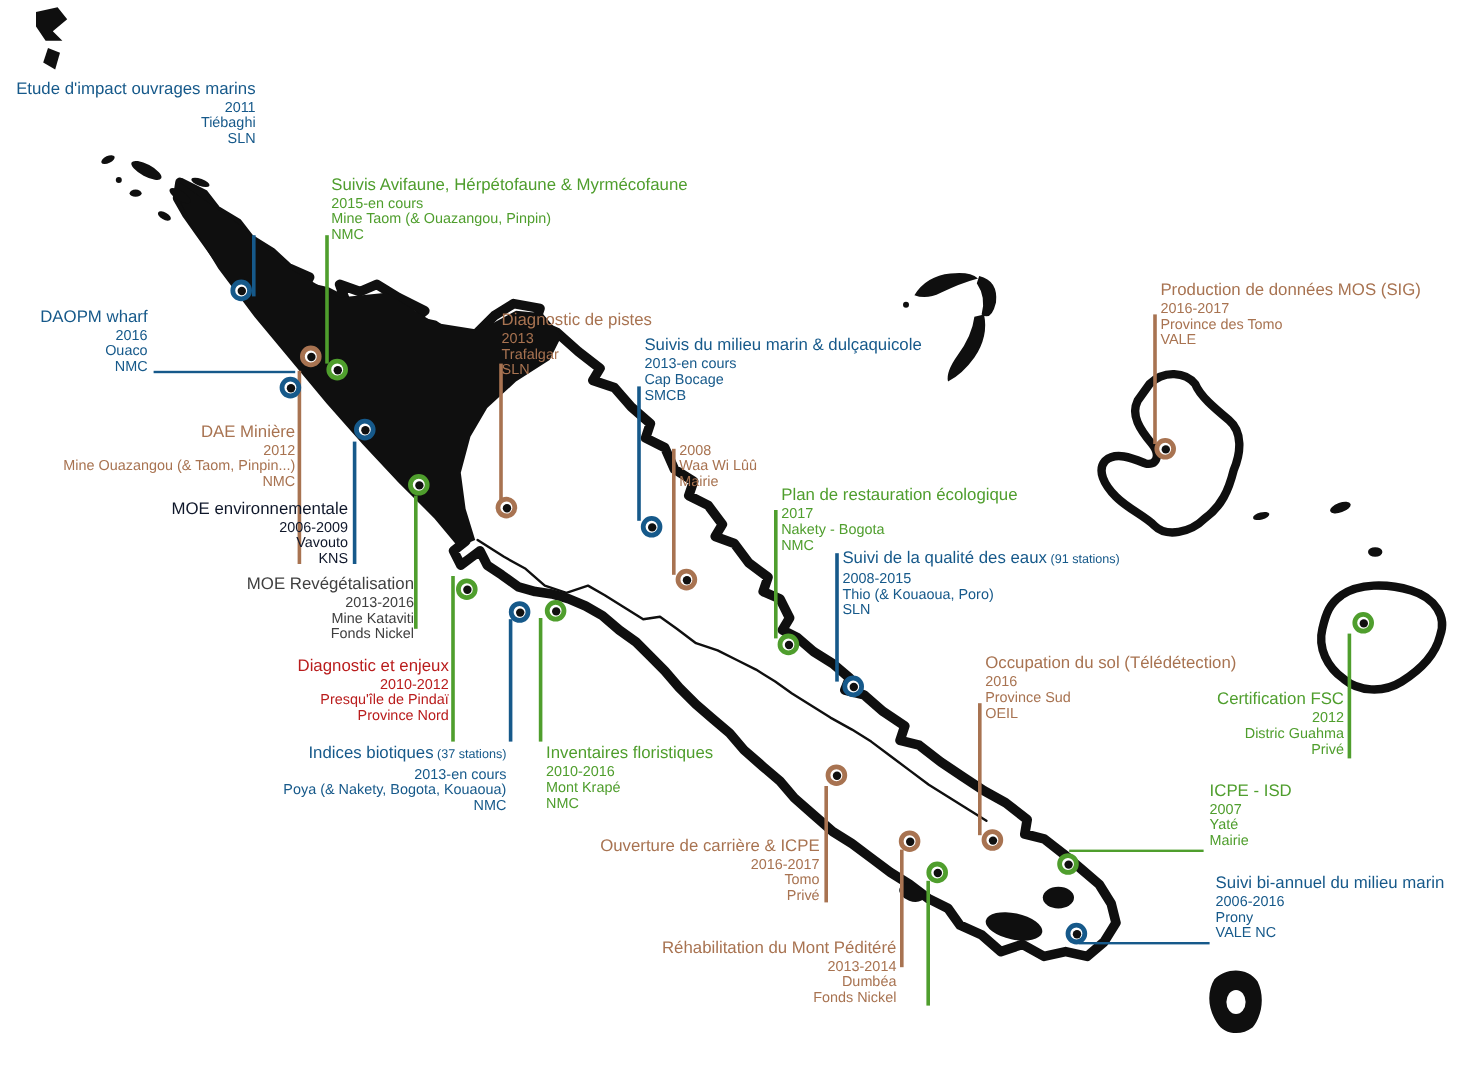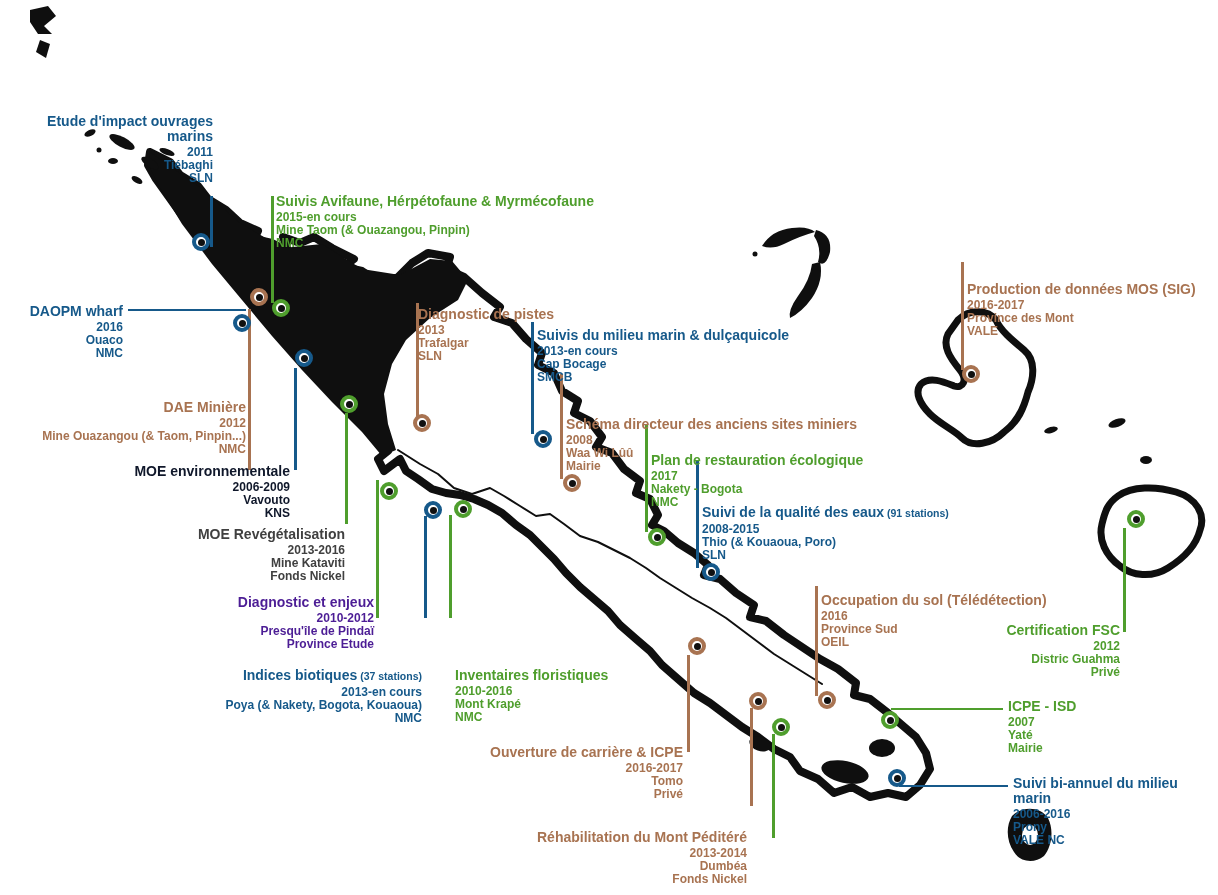--- a/index.html
+++ b/index.html
@@ -9,21 +9,21 @@
   }
   #map-svg{position:absolute;left:0;top:0;z-index:1;}
   #annotation-layer{position:absolute;left:0;top:0;width:1218px;height:895px;z-index:2;}
   .conn{position:absolute;z-index:2;}
   .marker{
     position:absolute;z-index:3;width:10px;height:10px;border-radius:50%;
     border:4.5px solid #000;background:#ffffff;transform:translate(-50%,-50%);
     display:flex;align-items:center;justify-content:center;
   }
   .marker::after{content:"";width:7px;height:7px;border-radius:50%;background:#101010;}
-  .ann{position:absolute;z-index:4;font-weight:700;margin-top:48px;}
+  .ann{position:absolute;z-index:4;font-weight:400;}
   .ann .t{font-size:14px;line-height:15px;margin-bottom:2px;white-space:pre-line;}
   .ann .t .note{font-size:10.5px;}
   .ann .l{font-size:12px;line-height:13px;white-space:nowrap;}
   .ann.right{text-align:right;}
   .ann.left{text-align:left;}
 </style>
 </head>
 <body>
 
 <svg id="map-svg" width="1218" height="895" viewBox="0 0 1218 895" xmlns="http://www.w3.org/2000/svg">
@@ -131,27 +131,26 @@
       <div class="t">Suivis du milieu marin &amp; dulçaquicole</div>
       <div class="l">2013-en cours</div>
       <div class="l">Cap Bocage</div>
       <div class="l">SMCB</div>
     </div>
     <div class="conn" style="left: 960.5px; top: 262px; width: 3px; height: 108px; background: rgb(168, 115, 81);"></div>
     <div class="marker" style="left: 971px; top: 374px; border-color: rgb(168, 115, 81);"></div>
     <div class="ann left" style="top: 234px; color: rgb(168, 115, 81); left: 967px;">
       <div class="t">Production de données MOS (SIG)</div>
       <div class="l">2016-2017</div>
-      <div class="l">Province des Mont</div>
+      <div class="l">Province des Tomo</div>
       <div class="l">VALE</div>
     </div>
     <div class="conn" style="left: 559.5px; top: 374px; width: 3px; height: 105px; background: rgb(168, 115, 81);"></div>
     <div class="marker" style="left: 572px; top: 483px; border-color: rgb(168, 115, 81);"></div>
     <div class="ann left" style="top: 369px; color: rgb(168, 115, 81); left: 566px;">
-      <div class="t">Schéma directeur des anciens sites miniers</div>
       <div class="l">2008</div>
       <div class="l">Waa Wi Lûû</div>
       <div class="l">Mairie</div>
     </div>
     <div class="conn" style="left: 644.5px; top: 425px; width: 3px; height: 107px; background: rgb(79, 158, 45);"></div>
     <div class="marker" style="left: 657px; top: 537px; border-color: rgb(79, 158, 45);"></div>
     <div class="ann left" style="top: 405px; color: rgb(79, 158, 45); left: 651px;">
       <div class="t">Plan de restauration écologique</div>
       <div class="l">2017</div>
       <div class="l">Nakety - Bogota</div>
@@ -176,25 +175,25 @@
     <div class="conn" style="left: 1122.5px; top: 528px; width: 3px; height: 104px; background: rgb(79, 158, 45);"></div>
     <div class="marker" style="left: 1136px; top: 519px; border-color: rgb(79, 158, 45);"></div>
     <div class="ann right" style="top: 575px; color: rgb(79, 158, 45); right: 98px;">
       <div class="t">Certification FSC</div>
       <div class="l">2012</div>
       <div class="l">Distric Guahma</div>
       <div class="l">Privé</div>
     </div>
     <div class="conn" style="left: 375.5px; top: 480px; width: 3px; height: 138px; background: rgb(79, 158, 45);"></div>
     <div class="marker" style="left: 389px; top: 491px; border-color: rgb(79, 158, 45);"></div>
-    <div class="ann right" style="top: 547px; color: #4c1d95; right: 844px;">
+    <div class="ann right" style="top: 547px; color: #b91c1c; right: 844px;">
       <div class="t">Diagnostic et enjeux</div>
       <div class="l">2010-2012</div>
       <div class="l">Presqu'île de Pindaï</div>
-      <div class="l">Province Etude</div>
+      <div class="l">Province Nord</div>
     </div>
     <div class="conn" style="left: 423.5px; top: 516px; width: 3px; height: 102px; background: rgb(22, 89, 138);"></div>
     <div class="marker" style="left: 433px; top: 510px; border-color: rgb(22, 89, 138);"></div>
     <div class="ann right" style="top: 620px; color: rgb(22, 89, 138); right: 796px;">
       <div class="t">Indices biotiques<span class="note"> (37 stations)</span></div>
       <div class="l">2013-en cours</div>
       <div class="l">Poya (&amp; Nakety, Bogota, Kouaoua)</div>
       <div class="l">NMC</div>
     </div>
     <div class="conn" style="left: 448.5px; top: 515px; width: 3px; height: 103px; background: rgb(79, 158, 45);"></div>

